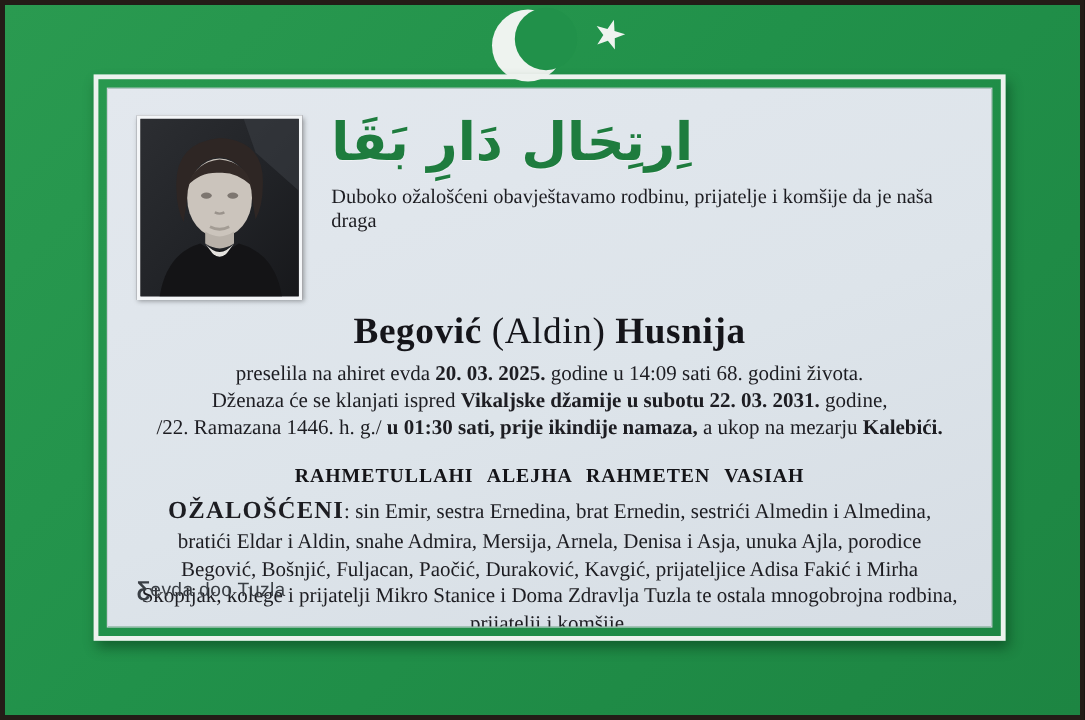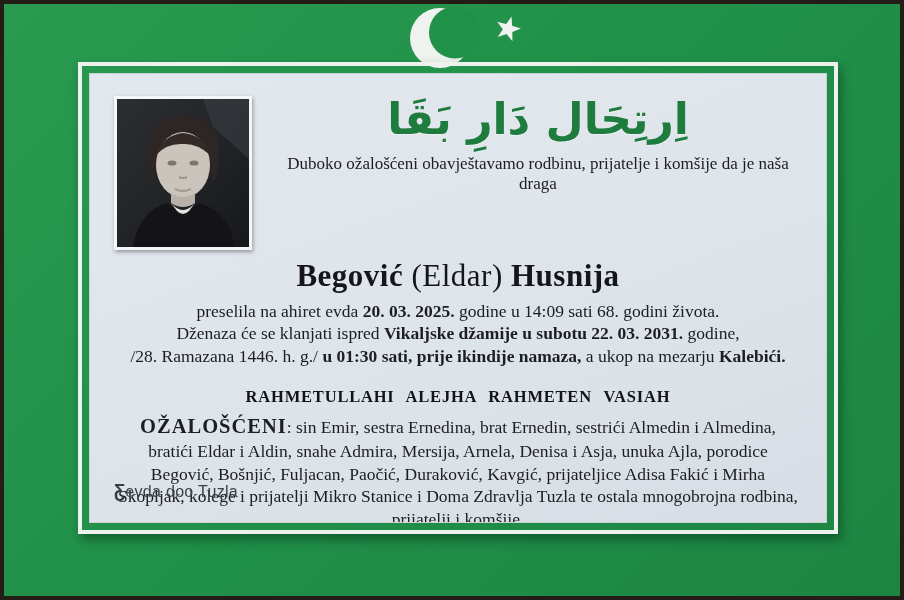--- a/index.html
+++ b/index.html
@@ -19,21 +19,21 @@
     width:100%;height:100%;background:linear-gradient(160deg,#e3e8ee 0%,#dde4ea 55%,#d6dde4 100%);
     position:relative;box-sizing:border-box;color:#1c1c20;overflow:hidden;
     border:1px solid #c9d0d6;
   }
   .top-row{display:flex;align-items:flex-start;padding:22px 26px 0 24px;}
   .photo{
     width:132px;height:148px;flex:0 0 auto;border:3px solid #f4f6f8;
     box-shadow:1px 2px 4px rgba(0,0,0,.35);background:#232528;
   }
   .photo svg{display:block;width:100%;height:100%;}
-  .top-center{flex:1;text-align:center;padding-left:24px;}
+  .top-center{flex:1;text-align:left;padding-left:24px;}
   .arabic{
     direction:rtl;font-family:"DejaVu Sans",sans-serif;
     font-size:44px;line-height:1.05;font-weight:bold;color:#1e7c3e;
     text-shadow:0 1px 0 rgba(255,255,255,.4);
   }
   .intro{font-size:17px;margin-top:12px;color:#1d1d22;}
   .name-line{
     text-align:center;font-size:31px;margin-top:8px;letter-spacing:.5px;color:#15151a;
   }
   .bold{font-weight:bold;}
@@ -99,27 +99,27 @@
           </svg>
         </div>
 
         <div class="top-center">
           <div class="arabic">اِرتِحَال دَارِ بَقَا</div>
           <div class="intro">Duboko ožalošćeni obavještavamo rodbinu, prijatelje i komšije da je naša draga</div>
         </div>
       </div>
 
       <div class="name-line">
-        <span class="bold">Begović</span><span> (Eldar) </span><span class="bold">Husnija</span>
+        <span class="bold">Begović</span><span> (Aldin) </span><span class="bold">Husnija</span>
       </div>
 
       <div class="details">
         <div><span>preselila na ahiret evda </span><span class="bold">20. 03. 2025.</span><span> godine u 14:09 sati 68. godini života.</span></div>
         <div><span>Dženaza će se klanjati ispred </span><span class="bold">Vikaljske džamije u subotu 22. 03. 2031.</span><span> godine,</span></div>
-        <div><span>/28. Ramazana 1446. h. g./ </span><span class="bold">u 01:30 sati, prije ikindije namaza,</span><span> a ukop na mezarju </span><span class="bold">Kalebići.</span></div>
+        <div><span>/22. Ramazana 1446. h. g./ </span><span class="bold">u 01:30 sati, prije ikindije namaza,</span><span> a ukop na mezarju </span><span class="bold">Kalebići.</span></div>
       </div>
 
       <div class="prayer">RAHMETULLAHI ALEJHA RAHMETEN VASIAH</div>
 
       <div class="mourners">
         <span class="mourners-label">OŽALOŠĆENI</span><span>: </span><span>sin Emir, sestra Ernedina, brat Ernedin, sestrići Almedin i Almedina, bratići Eldar i Aldin, snahe Admira, Mersija, Arnela, Denisa i Asja, unuka Ajla, porodice Begović, Bošnjić, Fuljacan, Paočić, Duraković, Kavgić, prijateljice Adisa Fakić i Mirha Skopljak, kolege i prijatelji Mikro Stanice i Doma Zdravlja Tuzla te ostala mnogobrojna rodbina, prijatelji i komšije.</span>
       </div>
 
       <div class="agency">
         <span class="logo">Ƹ</span><span>evda doo Tuzla</span>

